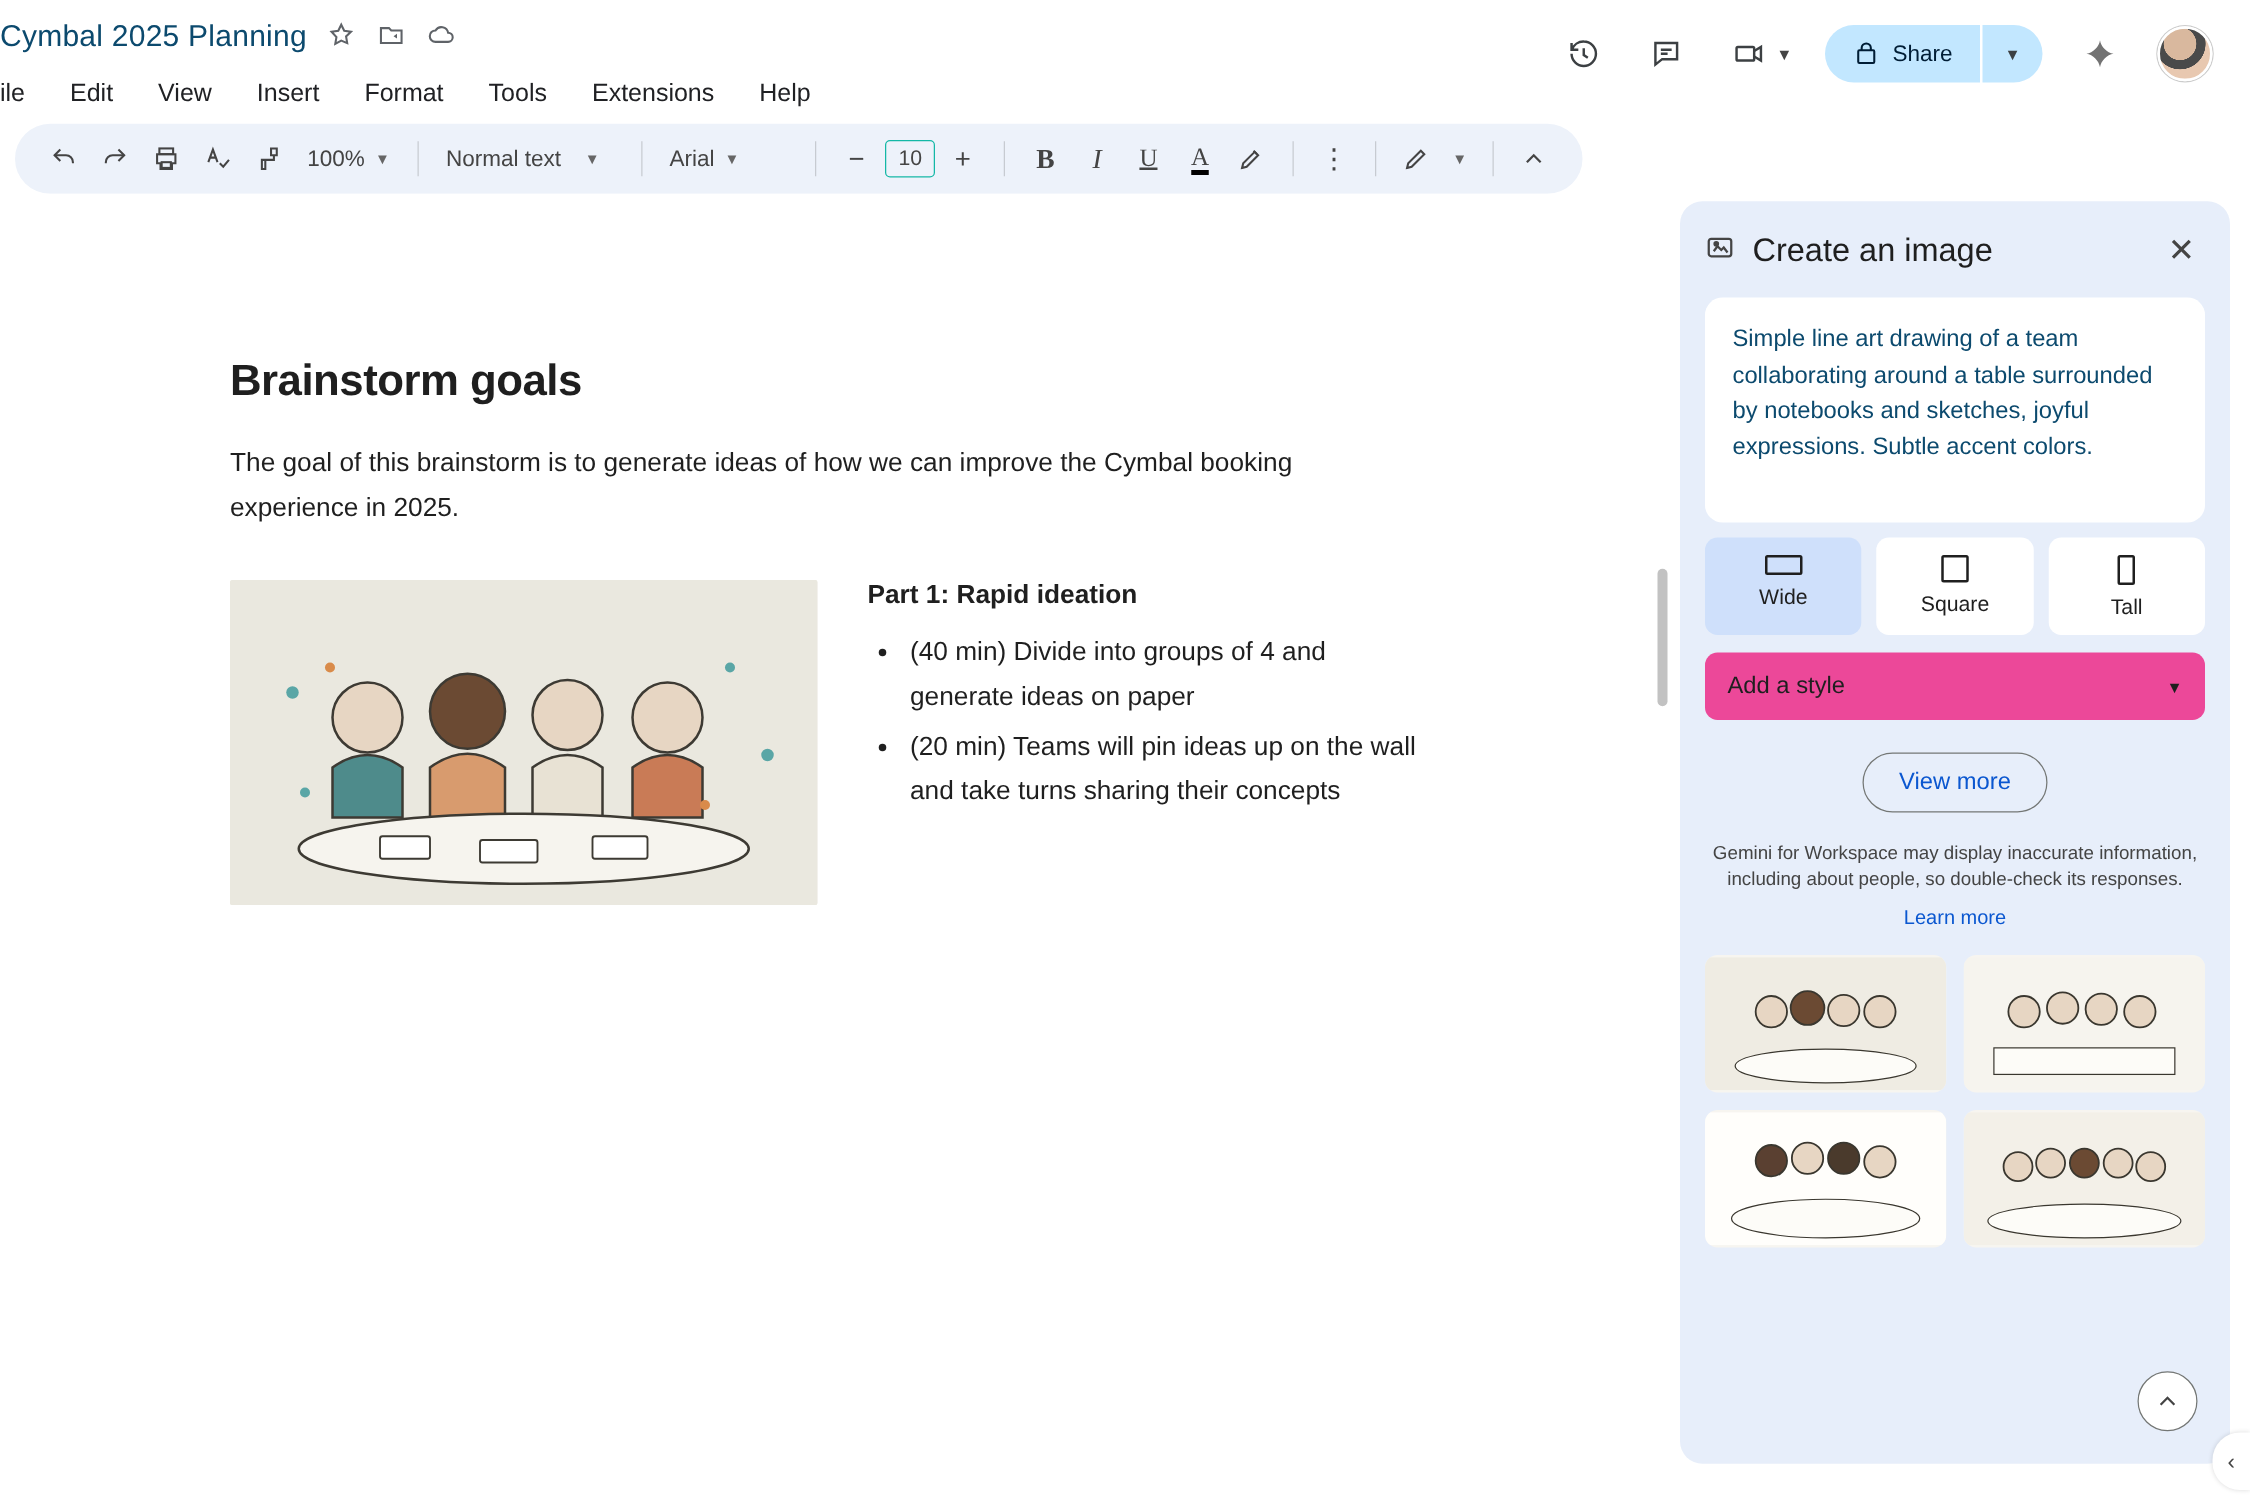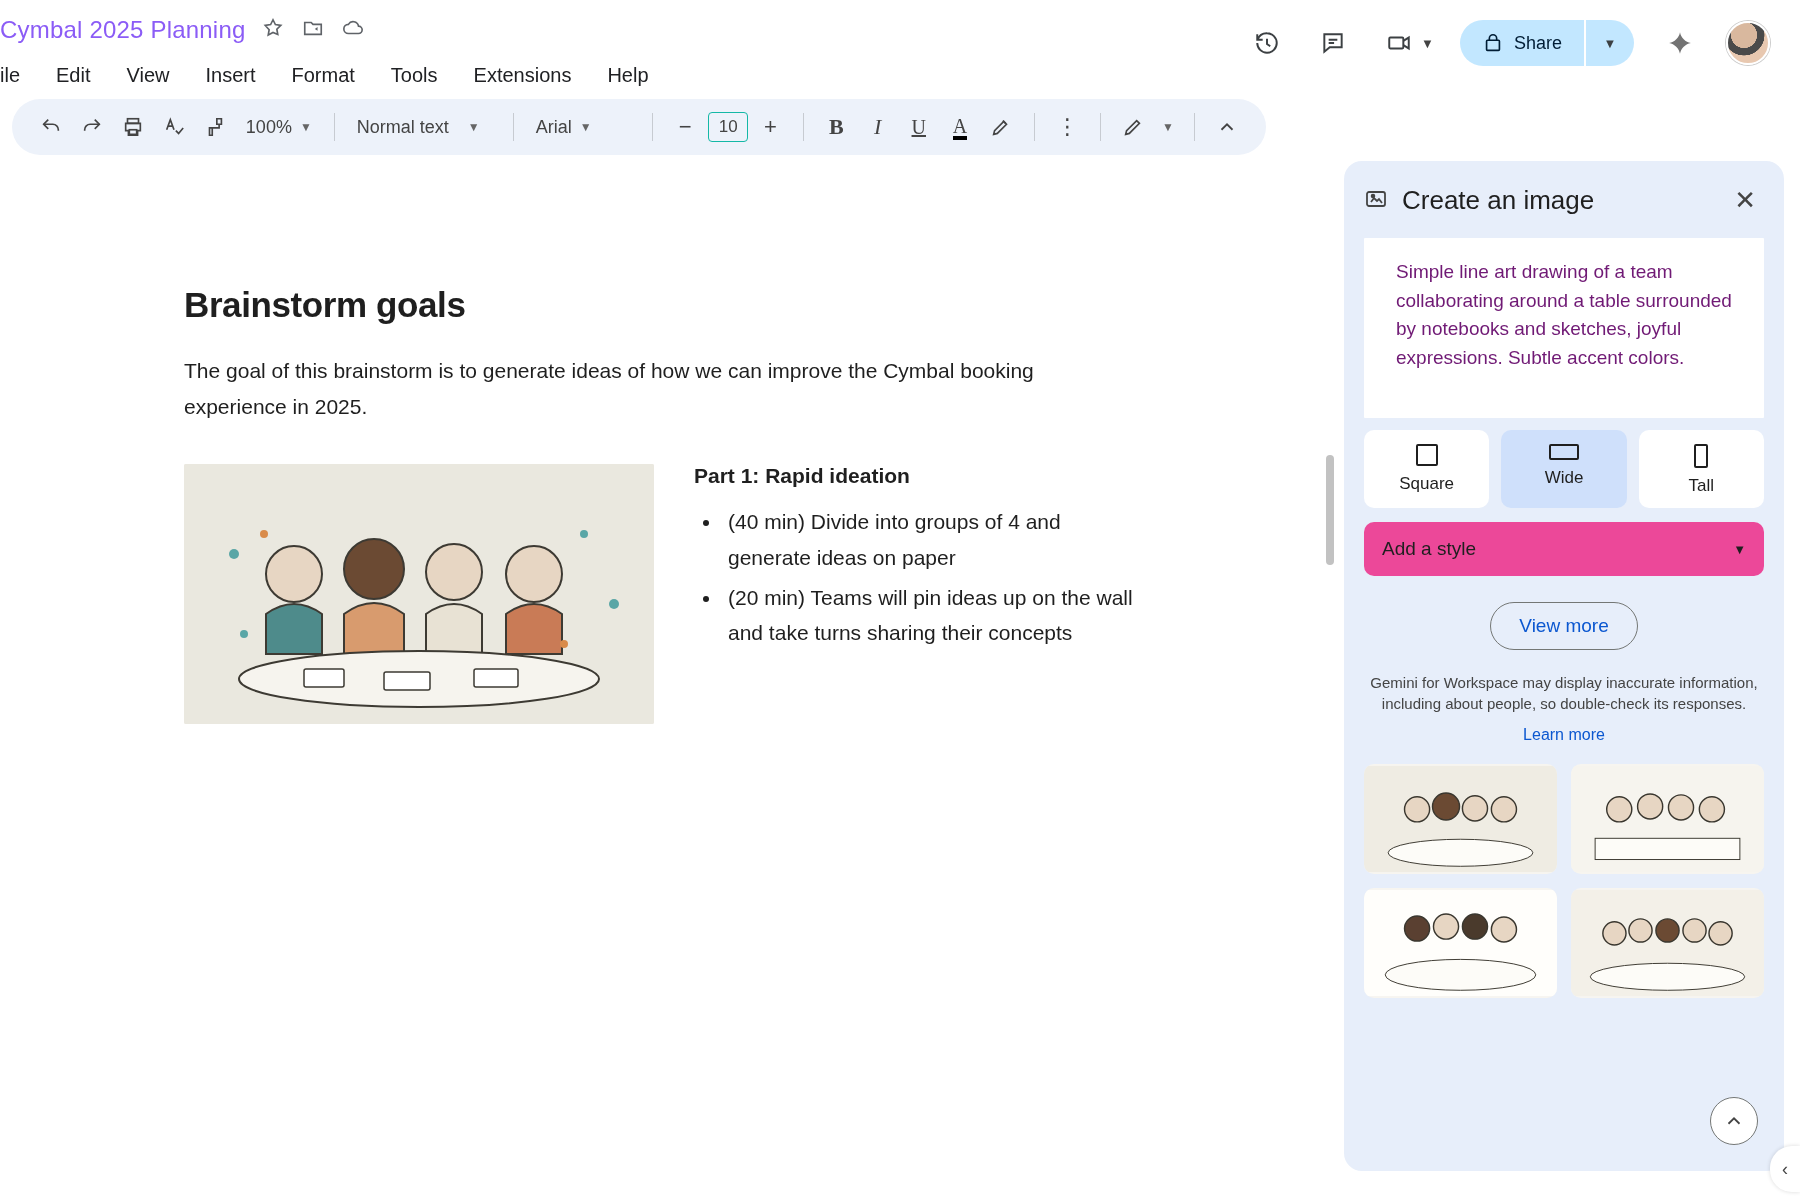--- a/index.html
+++ b/index.html
@@ -23,21 +23,21 @@
     overflow: hidden;
   }
 
   
   .topbar { padding: 8px 24px 0 0; }
   .title-row {
     display: flex; align-items: center; gap: 14px;
     padding-left: 0; height: 44px;
   }
   .doc-title {
-    font-size: 24px; font-weight: 400; color: #8b5cf6;
+    font-size: 24px; font-weight: 400; color: #0c4a6e;
     margin-right: 2px; letter-spacing: 0.2px;
   }
   .title-icons { display: flex; gap: 18px; color: var(--gray-600); }
   .title-icons svg { width: 22px; height: 22px; }
 
   .header-right {
     display:flex; align-items:center; gap:26px;
     position:absolute; right:30px; top:20px;
   }
   .icon-btn { width:40px; height:40px; display:flex; align-items:center; justify-content:center; border-radius:50%; color:var(--gray-700); cursor:pointer; }
@@ -130,22 +130,22 @@
     margin:6px 16px 16px 6px; border-radius:18px; padding:20px 20px 10px 20px;
     position:relative; display:flex; flex-direction:column;
     overflow:hidden;
   }
   .panel-header{ display:flex; align-items:center; gap:14px; margin-bottom:18px; }
   .panel-header .title{ font-size:26px; font-weight:400; color:#1f1f1f; flex:1;}
   .panel-header svg{width:24px;height:24px;}
   .close-x{ font-size:26px; color:#444; cursor:pointer; padding:4px 8px;}
 
   .prompt-box{
-    background:#fff; border-radius:1px; padding:20px 32px;
-    font-size:19px; line-height:1.5; color:#701a75; min-height:180px;
+    background:#fff; border-radius:14px; padding:20px 22px;
+    font-size:19px; line-height:1.5; color:#0c4a6e; min-height:180px;
   }
 
   .aspect-row{ display:flex; gap:12px; margin-top:12px;}
   .aspect-btn{
     flex:1; background:#fff; border-radius:10px; padding:14px 0 12px 0;
     display:flex; flex-direction:column; align-items:center; gap:8px;
     font-size:17px; cursor:pointer; color:#1f1f1f;
   }
   .aspect-btn.active{ background:#cfe0fb; }
   .aspect-shape{ border:2px solid #1f1f1f; border-radius:2px; }
@@ -434,27 +434,27 @@
             <circle cx="9" cy="9" r="1.4" fill="#444"></circle>
           </svg>
       </span>
       <span class="title">Create an image</span>
       <span class="close-x">✕</span>
     </div>
 
     <div class="prompt-box">Simple line art drawing of a team collaborating around a table surrounded by notebooks and sketches, joyful expressions. Subtle accent colors.</div>
 
     <div class="aspect-row">
+      <div class="aspect-btn active">
+        <span class="aspect-shape wd"></span>
+        <span>Wide</span>
+      </div>
       <div class="aspect-btn">
         <span class="aspect-shape sq"></span>
         <span>Square</span>
-      </div>
-      <div class="aspect-btn active">
-        <span class="aspect-shape wd"></span>
-        <span>Wide</span>
       </div>
       <div class="aspect-btn">
         <span class="aspect-shape tl"></span>
         <span>Tall</span>
       </div>
     </div>
 
     <div class="style-select">
       <span>Add a style</span>
       <span style="font-size:13px;">▼</span>

